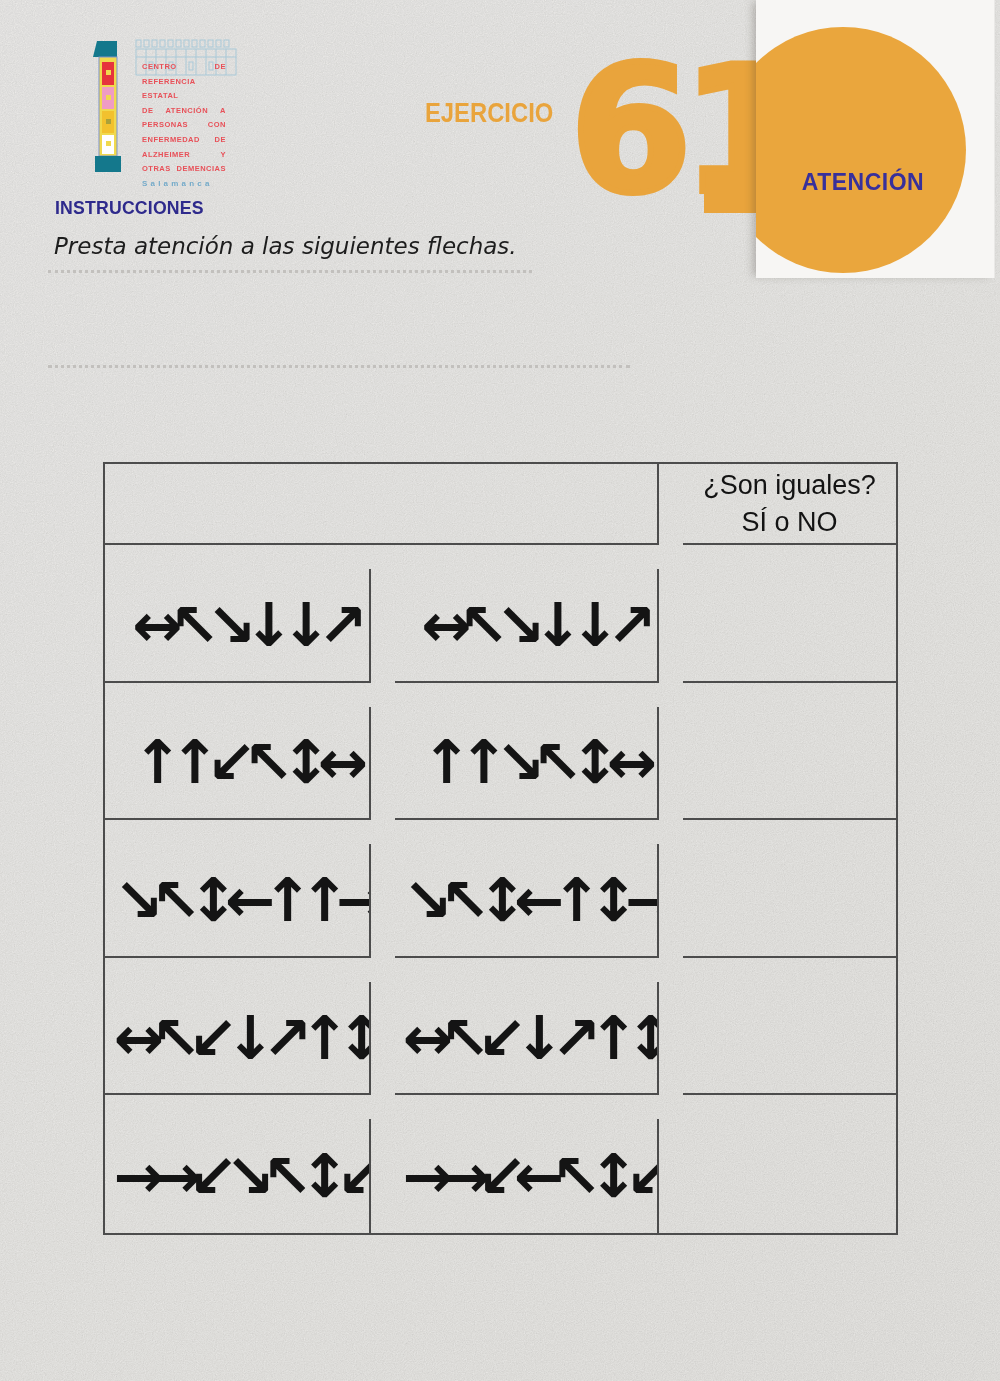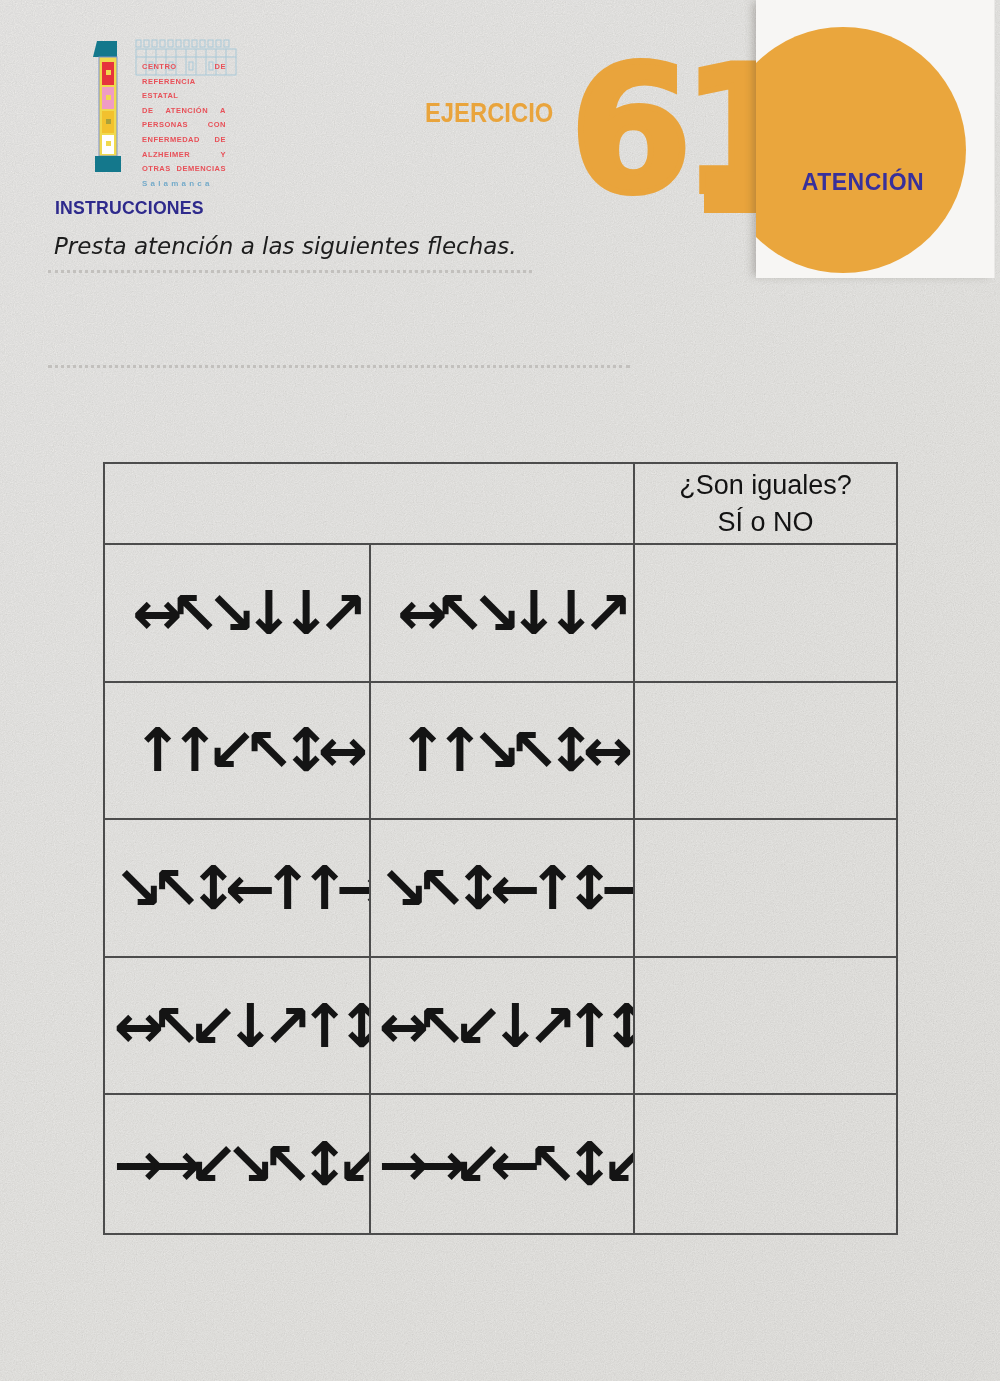--- a/index.html
+++ b/index.html
@@ -58,21 +58,21 @@
   .il-1{top:233px;height:40px;width:484px;}
   .il-2{top:269px;height:38px;width:590px;}
   .il-3{top:301px;height:38px;width:613px;}
   .il-4{top:339px;height:29px;width:582px;}
 
   
   .cmp-table{
     position:absolute;left:103px;top:462px;width:795px;height:773px;z-index:1;
     display:grid;grid-template-columns:266px 264px 1fr;
     grid-template-rows:81px repeat(5,1fr);
-    border:2px solid #4c4c4c;box-sizing:border-box;background:transparent;
+    border:2px solid #4c4c4c;box-sizing:border-box;background:transparent;gap:24px;
   }
   .cell{box-sizing:border-box;border-right:2px solid #4c4c4c;border-bottom:2px solid #4c4c4c;}
   .cell.c-last{border-right:none;}
   .cell.r-last{border-bottom:none;}
   .hdr-merged{grid-column:1/3;}
   .hdr-answer{
     display:flex;flex-direction:column;align-items:center;justify-content:center;
     font-size:27px;line-height:37px;color:#131313;text-align:center;
   }
   .arrows{

